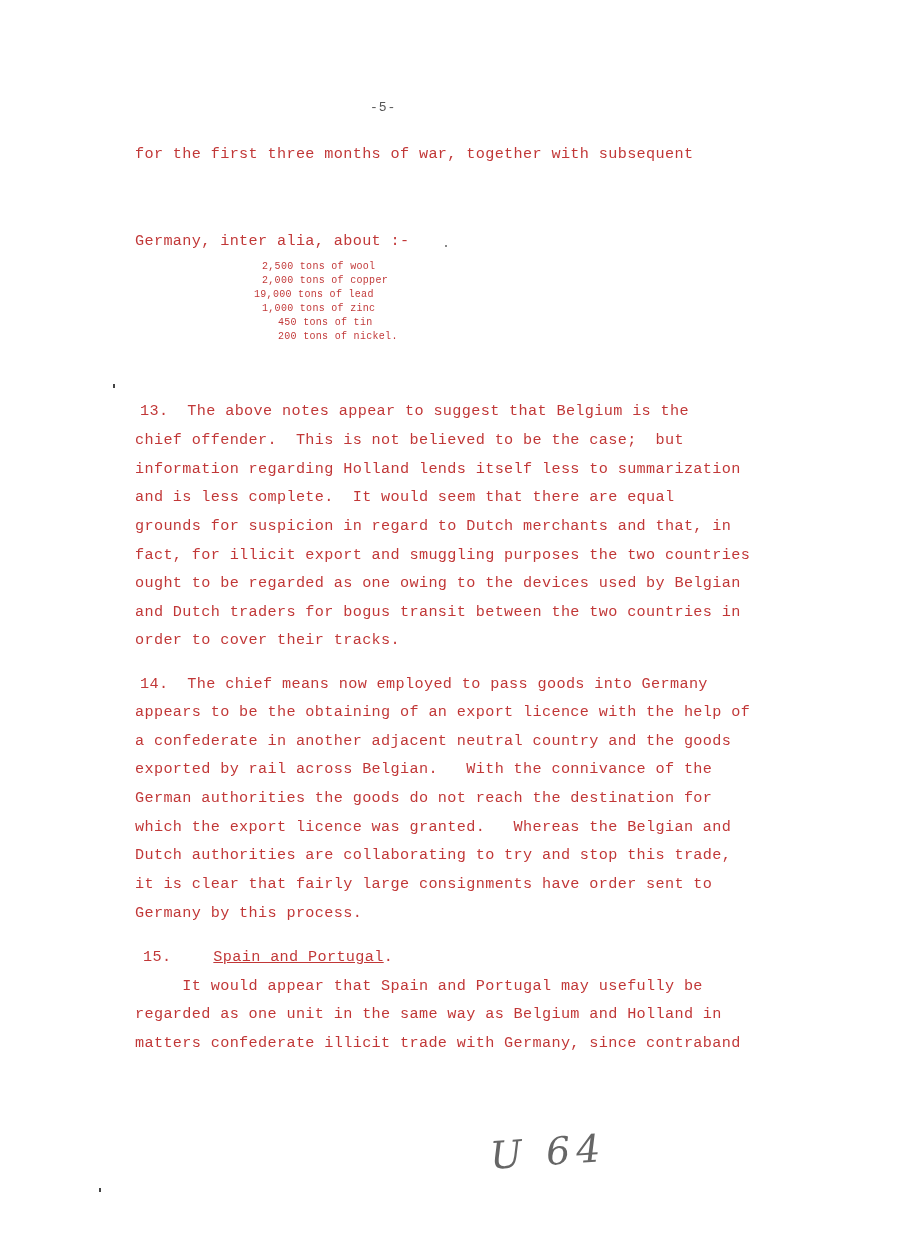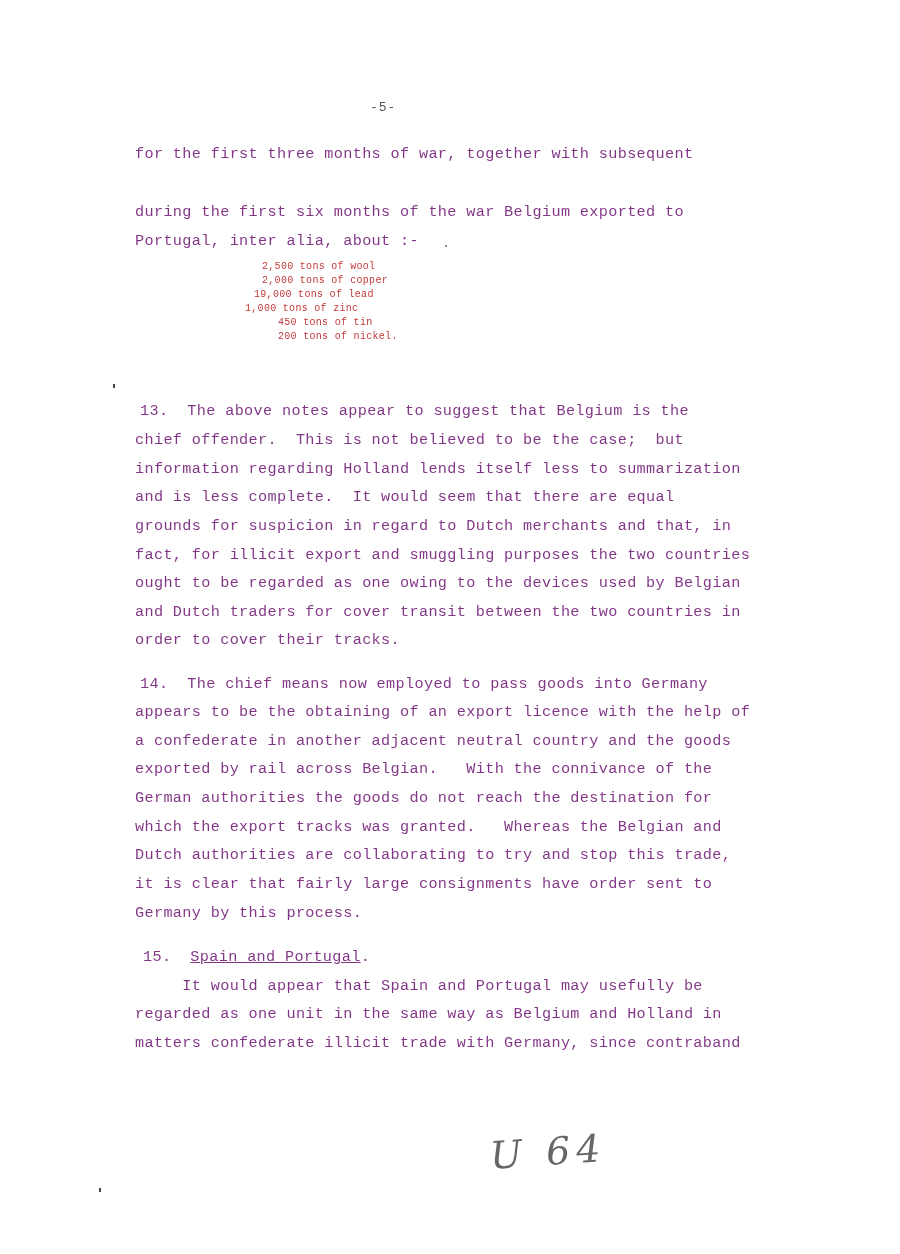--- a/index.html
+++ b/index.html
@@ -3,75 +3,74 @@
   <meta charset="utf-8">
   <style>
     html, body { margin: 0; padding: 0; }
     body {
       width: 900px; height: 1254px; background: #ffffff; position: relative; overflow: hidden;
       font-family: "Liberation Mono", "DejaVu Sans Mono", monospace; color: #3a3a3a;
     }
     .page { position: absolute; left: 0; top: 0; width: 900px; height: 1254px; }
     .pagenum { position: absolute; left: 370px; top: 100px; font-size: 13px; color: #555; letter-spacing: 1px; }
     .line {
-      position: absolute; left: 135px; font-size: 15.2px; white-space: pre; color: #701a75;
+      position: absolute; left: 135px; font-size: 15.2px; white-space: pre; color: #b91c1c;
       letter-spacing: 0.35px; filter: blur(0.25px); opacity: 0.88;
     }
     .list-line {
       position: absolute; font-size: 10px; white-space: pre; color: #b91c1c;
       letter-spacing: 0.3px; filter: blur(0.25px); opacity: 0.88; line-height: 14px;
     }
-    .underline { text-decoration: underline; }
+    .underline { text-decoration: underline; margin-left: 23px; }
     .handwriting {
       position: absolute; left: 490px; top: 1130px; font-family: "DejaVu Serif", serif;
       font-style: italic; font-size: 38px; color: #333; letter-spacing: 6px;
       transform: rotate(-4deg); opacity: 0.75;
     }
     .mark { position: absolute; width: 2px; height: 4px; background: #444; }
     .speck { position: absolute; width: 2px; height: 2px; background: #888; }
   </style>
 </head>
 <body>
 
 <div class="page">
   <div class="pagenum">-5-</div>
 
   <div class="line" style="top:145px">for the first three months of war, together with subsequent</div>
-  <div class="line" style="top:203px">during the first six months of the war Belgium exported to</div>
-  <div class="line" style="top:232px">Portugal, inter alia, about :-</div>
+  <div class="line" style="top:232px">Germany, inter alia, about :-</div>
 
   <div>
     <div class="list-line" style="top:260px; left:262px">2,500 tons of wool</div>
     <div class="list-line" style="top:274px; left:262px">2,000 tons of copper</div>
     <div class="list-line" style="top:288px; left:254px">19,000 tons of lead</div>
-    <div class="list-line" style="top:302px; left:245px">1,000 tons of zinc</div>
+    <div class="list-line" style="top:302px; left:262px">1,000 tons of zinc</div>
     <div class="list-line" style="top:316px; left:278px">450 tons of tin</div>
     <div class="list-line" style="top:330px; left:278px">200 tons of nickel.</div>
   </div>
 
 
   <div>
     <div class="line" style="top:402px; left:140px">13.  The above notes appear to suggest that Belgium is the</div>
     <div class="line" style="top:431px">chief offender.  This is not believed to be the case;  but</div>
     <div class="line" style="top:460px">information regarding Holland lends itself less to summarization</div>
     <div class="line" style="top:488px">and is less complete.  It would seem that there are equal</div>
     <div class="line" style="top:517px">grounds for suspicion in regard to Dutch merchants and that, in</div>
     <div class="line" style="top:546px">fact, for illicit export and smuggling purposes the two countries</div>
     <div class="line" style="top:574px">ought to be regarded as one owing to the devices used by Belgian</div>
-    <div class="line" style="top:603px">and Dutch traders for cover transit between the two countries in</div>
+    <div class="line" style="top:603px">and Dutch traders for bogus transit between the two countries in</div>
     <div class="line" style="top:631px">order to cover their tracks.</div>
   </div>
 
   <div>
     <div class="line" style="top:675px; left:140px">14.  The chief means now employed to pass goods into Germany</div>
     <div class="line" style="top:703px">appears to be the obtaining of an export licence with the help of</div>
     <div class="line" style="top:732px">a confederate in another adjacent neutral country and the goods</div>
     <div class="line" style="top:760px">exported by rail across Belgian.   With the connivance of the</div>
     <div class="line" style="top:789px">German authorities the goods do not reach the destination for</div>
-    <div class="line" style="top:818px">which the export tracks was granted.   Whereas the Belgian and</div>
+    <div class="line" style="top:818px">which the export licence was granted.   Whereas the Belgian and</div>
     <div class="line" style="top:846px">Dutch authorities are collaborating to try and stop this trade,</div>
     <div class="line" style="top:875px">it is clear that fairly large consignments have order sent to</div>
     <div class="line" style="top:904px">Germany by this process.</div>
   </div>
 
   <div>
     <div class="line" style="top:948px; left:143px"><span>15.</span>  <span class="underline">Spain and Portugal</span><span>.</span></div>
     <div class="line" style="top:977px">     It would appear that Spain and Portugal may usefully be</div>
     <div class="line" style="top:1005px">regarded as one unit in the same way as Belgium and Holland in</div>
     <div class="line" style="top:1034px">matters confederate illicit trade with Germany, since contraband</div>

